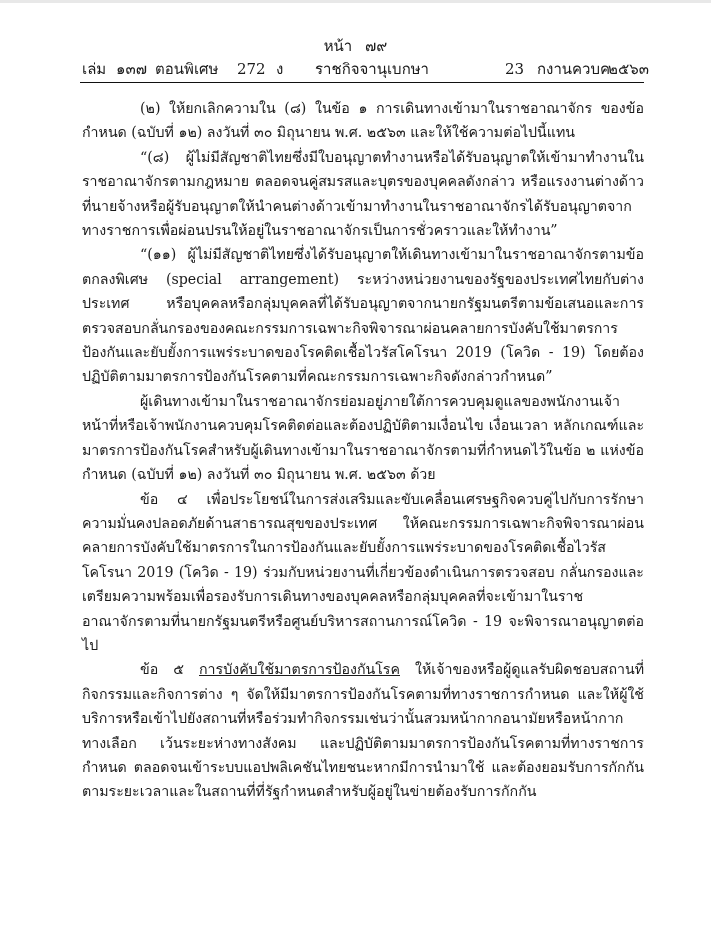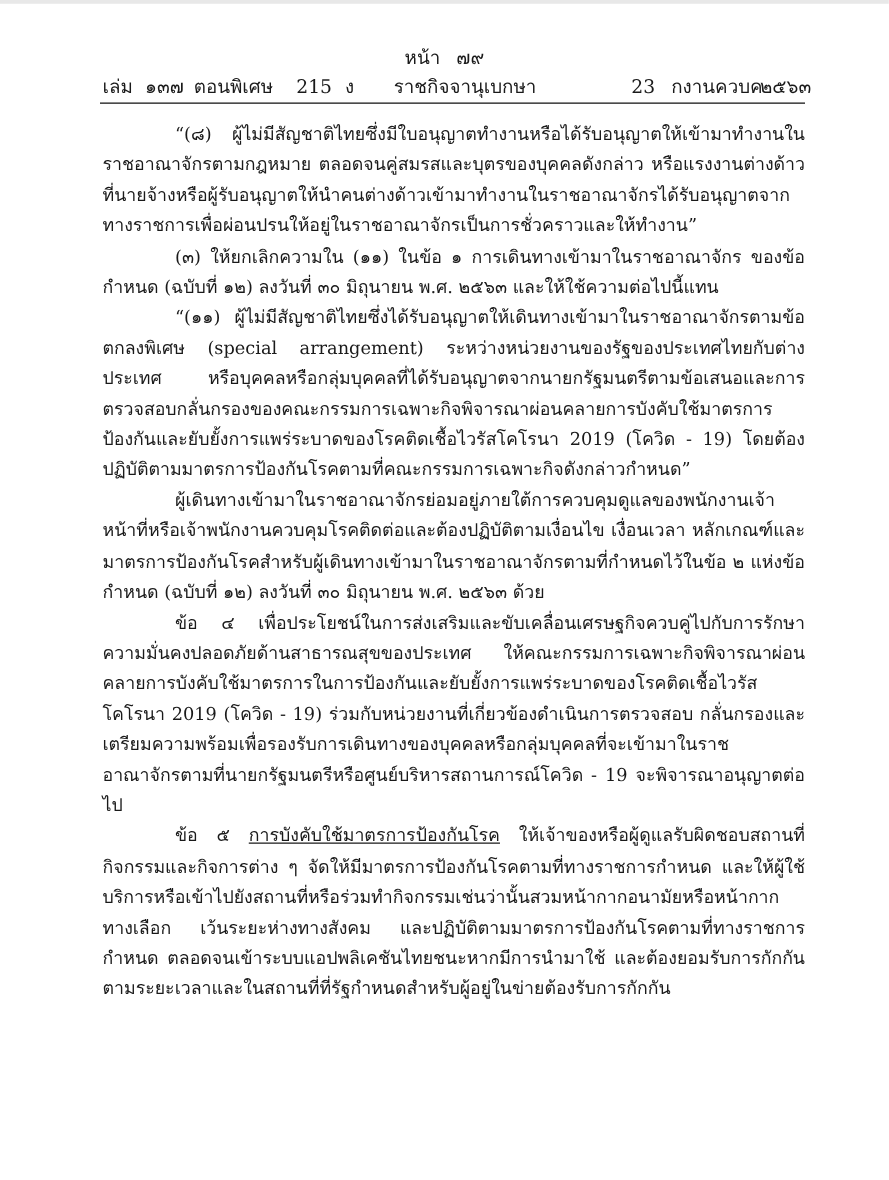--- a/index.html
+++ b/index.html
@@ -40,31 +40,31 @@
 
   <div class="page-no">
     <span>หน้า</span>
     <span>๗๙</span>
   </div>
 
   <div class="header-line">
     <span class="hdr" style="left:0px">เล่ม</span>
     <span class="hdr" style="left:34px">๑๓๗</span>
     <span class="hdr" style="left:73px">ตอนพิเศษ</span>
-    <span class="hdr" style="left:155px">215</span>
+    <span class="hdr" style="left:155px">272</span>
     <span class="hdr" style="left:194px">ง</span>
     <span class="hdr" style="left:233px">ราชกิจจานุเบกษา</span>
     <span class="hdr" style="left:423px">23</span>
     <span class="hdr" style="left:455px">กงานควบค</span>
     <span class="hdr" style="left:526px">๒๕๖๓</span>
   </div>
 
   <div class="rule"></div>
 
   <div class="body-text">
+    <p class="indent">(๒) ให้ยกเลิกความใน (๘) ในข้อ ๑ การเดินทางเข้ามาในราชอาณาจักร ของข้อกำหนด (ฉบับที่ ๑๒) ลงวันที่ ๓๐ มิถุนายน พ.ศ. ๒๕๖๓ และให้ใช้ความต่อไปนี้แทน</p>
     <p class="indent">“(๘) ผู้ไม่มีสัญชาติไทยซึ่งมีใบอนุญาตทำงานหรือได้รับอนุญาตให้เข้ามาทำงานในราชอาณาจักรตามกฎหมาย ตลอดจนคู่สมรสและบุตรของบุคคลดังกล่าว หรือแรงงานต่างด้าวที่นายจ้างหรือผู้รับอนุญาตให้นำคนต่างด้าวเข้ามาทำงานในราชอาณาจักรได้รับอนุญาตจากทางราชการเพื่อผ่อนปรนให้อยู่ในราชอาณาจักรเป็นการชั่วคราวและให้ทำงาน”</p>
-    <p class="indent">(๓) ให้ยกเลิกความใน (๑๑) ในข้อ ๑ การเดินทางเข้ามาในราชอาณาจักร ของข้อกำหนด (ฉบับที่ ๑๒) ลงวันที่ ๓๐ มิถุนายน พ.ศ. ๒๕๖๓ และให้ใช้ความต่อไปนี้แทน</p>
     <p class="indent">“(๑๑) ผู้ไม่มีสัญชาติไทยซึ่งได้รับอนุญาตให้เดินทางเข้ามาในราชอาณาจักรตามข้อตกลงพิเศษ (special arrangement) ระหว่างหน่วยงานของรัฐของประเทศไทยกับต่างประเทศ หรือบุคคลหรือกลุ่มบุคคลที่ได้รับอนุญาตจากนายกรัฐมนตรีตามข้อเสนอและการตรวจสอบกลั่นกรองของคณะกรรมการเฉพาะกิจพิจารณาผ่อนคลายการบังคับใช้มาตรการป้องกันและยับยั้งการแพร่ระบาดของโรคติดเชื้อไวรัสโคโรนา 2019 (โควิด - 19) โดยต้องปฏิบัติตามมาตรการป้องกันโรคตามที่คณะกรรมการเฉพาะกิจดังกล่าวกำหนด”</p>
     <p class="indent">ผู้เดินทางเข้ามาในราชอาณาจักรย่อมอยู่ภายใต้การควบคุมดูแลของพนักงานเจ้าหน้าที่หรือเจ้าพนักงานควบคุมโรคติดต่อและต้องปฏิบัติตามเงื่อนไข เงื่อนเวลา หลักเกณฑ์และมาตรการป้องกันโรคสำหรับผู้เดินทางเข้ามาในราชอาณาจักรตามที่กำหนดไว้ในข้อ ๒ แห่งข้อกำหนด (ฉบับที่ ๑๒) ลงวันที่ ๓๐ มิถุนายน พ.ศ. ๒๕๖๓ ด้วย</p>
     <p class="indent">ข้อ ๔ เพื่อประโยชน์ในการส่งเสริมและขับเคลื่อนเศรษฐกิจควบคู่ไปกับการรักษาความมั่นคงปลอดภัยด้านสาธารณสุขของประเทศ ให้คณะกรรมการเฉพาะกิจพิจารณาผ่อนคลายการบังคับใช้มาตรการในการป้องกันและยับยั้งการแพร่ระบาดของโรคติดเชื้อไวรัสโคโรนา 2019 (โควิด - 19) ร่วมกับหน่วยงานที่เกี่ยวข้องดำเนินการตรวจสอบ กลั่นกรองและเตรียมความพร้อมเพื่อรองรับการเดินทางของบุคคลหรือกลุ่มบุคคลที่จะเข้ามาในราชอาณาจักรตามที่นายกรัฐมนตรีหรือศูนย์บริหารสถานการณ์โควิด - 19 จะพิจารณาอนุญาตต่อไป</p>
     <p class="indent"><span>ข้อ ๕ </span><span class="u">การบังคับใช้มาตรการป้องกันโรค</span><span> ให้เจ้าของหรือผู้ดูแลรับผิดชอบสถานที่ กิจกรรมและกิจการต่าง ๆ จัดให้มีมาตรการป้องกันโรคตามที่ทางราชการกำหนด และให้ผู้ใช้บริการหรือเข้าไปยังสถานที่หรือร่วมทำกิจกรรมเช่นว่านั้นสวมหน้ากากอนามัยหรือหน้ากากทางเลือก เว้นระยะห่างทางสังคม และปฏิบัติตามมาตรการป้องกันโรคตามที่ทางราชการกำหนด ตลอดจนเข้าระบบแอปพลิเคชันไทยชนะหากมีการนำมาใช้ และต้องยอมรับการกักกันตามระยะเวลาและในสถานที่ที่รัฐกำหนดสำหรับผู้อยู่ในข่ายต้องรับการกักกัน</span></p>
   </div>
 </div>
 
 </body></html>

